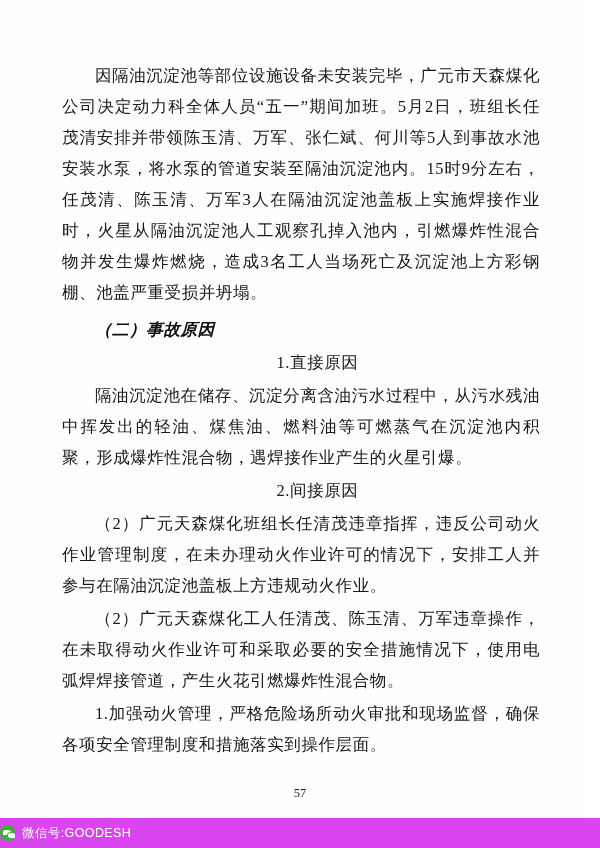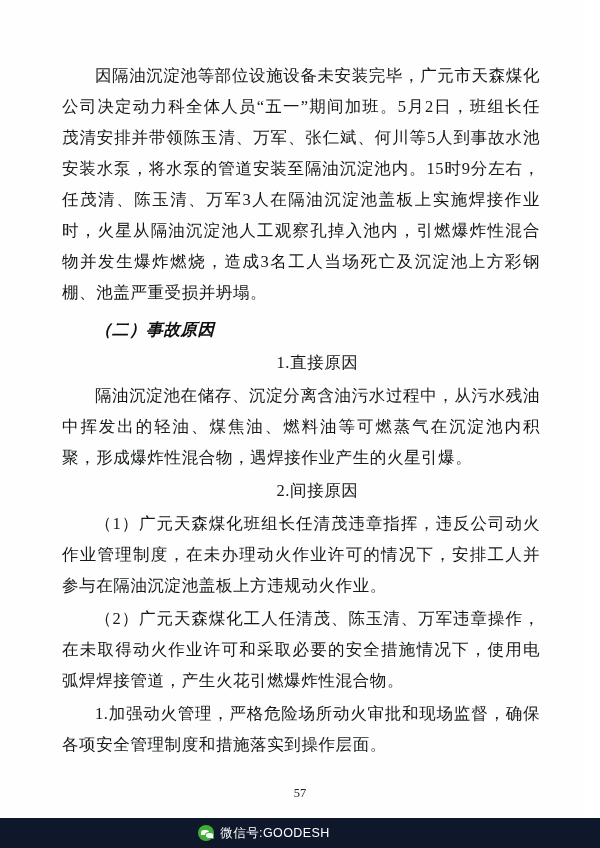--- a/index.html
+++ b/index.html
@@ -67,24 +67,24 @@
     font-size: 12.5px;
     color: #222;
     font-family: Liberation Serif, serif;
   }
   .footer-bar {
     position: absolute;
     left: 0;
     top: 818px;
     width: 600px;
     height: 30px;
-    background: #0f172a;
+    background: #d946ef;
     display: flex;
     align-items: center;
-    justify-content: center;
+    justify-content: flex-start;
   }
   .wechat-tag {
     display: flex;
     align-items: center;
     gap: 6px;
     margin-right: 72px;
     color: #ffffff;
     font-size: 12.5px;
     font-family: "Liberation Sans", sans-serif;
     letter-spacing: 0.4px;
@@ -124,21 +124,21 @@
 <body>
 
 <div class="page">
 
   <div class="content">
     <p class="para">因隔油沉淀池等部位设施设备未安装完毕，广元市天森煤化公司决定动力科全体人员“五一”期间加班。5月2日，班组长任茂清安排并带领陈玉清、万军、张仁斌、何川等5人到事故水池安装水泵，将水泵的管道安装至隔油沉淀池内。15时9分左右，任茂清、陈玉清、万军3人在隔油沉淀池盖板上实施焊接作业时，火星从隔油沉淀池人工观察孔掉入池内，引燃爆炸性混合物并发生爆炸燃烧，造成3名工人当场死亡及沉淀池上方彩钢棚、池盖严重受损并坍塌。</p>
     <p class="heading">（二）事故原因</p>
     <p class="sub">1.直接原因</p>
     <p class="para">隔油沉淀池在储存、沉淀分离含油污水过程中，从污水残油中挥发出的轻油、煤焦油、燃料油等可燃蒸气在沉淀池内积聚，形成爆炸性混合物，遇焊接作业产生的火星引爆。</p>
     <p class="sub">2.间接原因</p>
-    <p class="para">（1）广元天森煤化班组长任清茂违章指挥，违反公司动火作业管理制度，在未办理动火作业许可的情况下，安排工人并参与在隔油沉淀池盖板上方违规动火作业。</p>
+    <p class="para">（2）广元天森煤化班组长任清茂违章指挥，违反公司动火作业管理制度，在未办理动火作业许可的情况下，安排工人并参与在隔油沉淀池盖板上方违规动火作业。</p>
     <p class="para">（2）广元天森煤化工人任清茂、陈玉清、万军违章操作，在未取得动火作业许可和采取必要的安全措施情况下，使用电弧焊焊接管道，产生火花引燃爆炸性混合物。</p>
     <p class="para">1.加强动火管理，严格危险场所动火审批和现场监督，确保各项安全管理制度和措施落实到操作层面。</p>
   </div>
 
   <div class="page-number">57</div>
 
   <div class="footer-bar">
     <div class="wechat-tag">
       <span class="wechat-icon"></span>
       <span>微信号:GOODESH</span>

